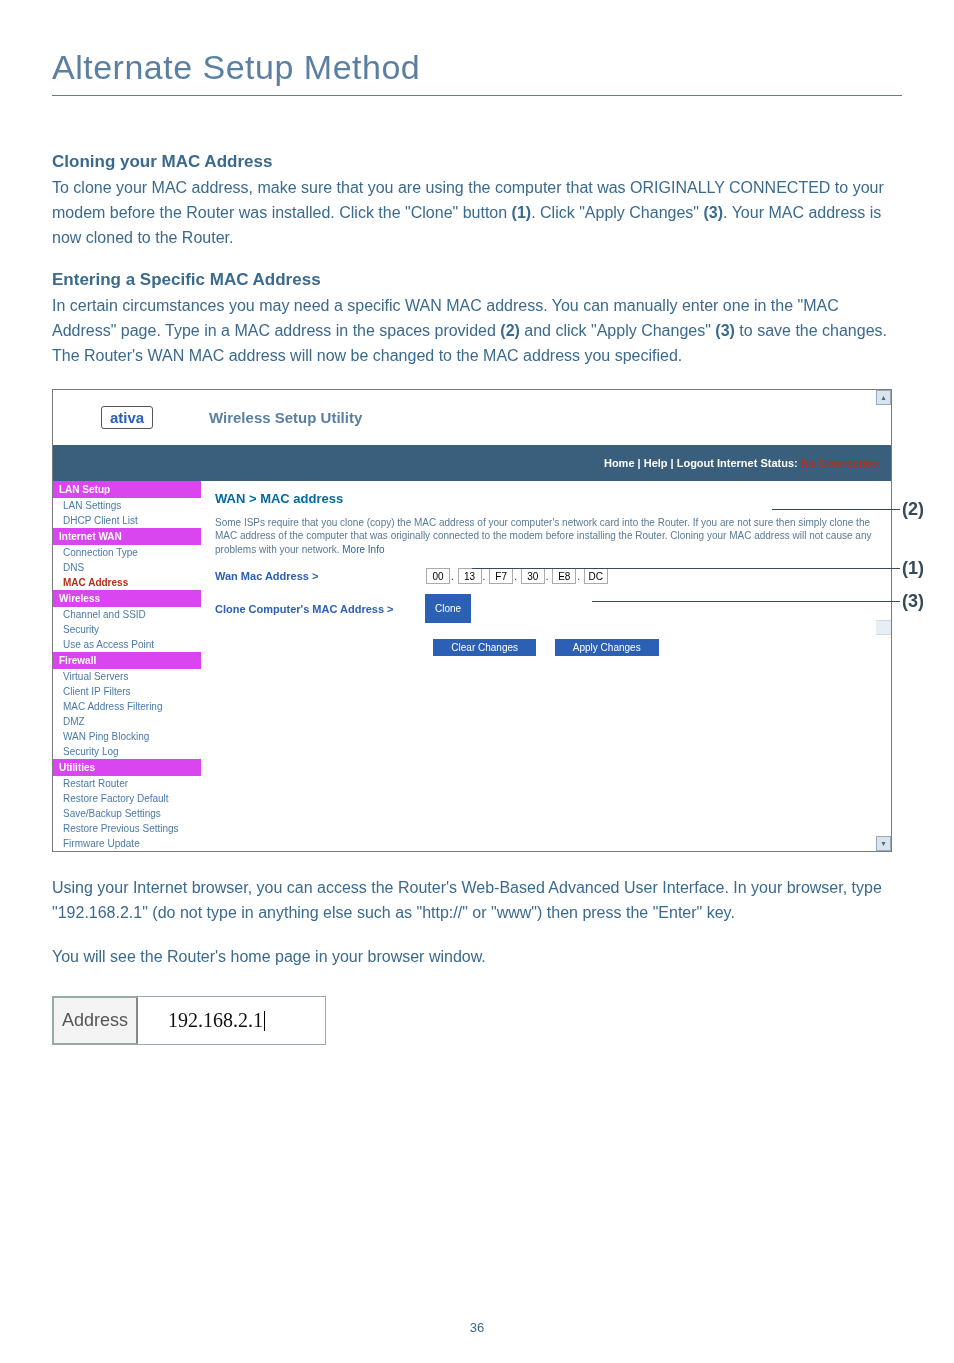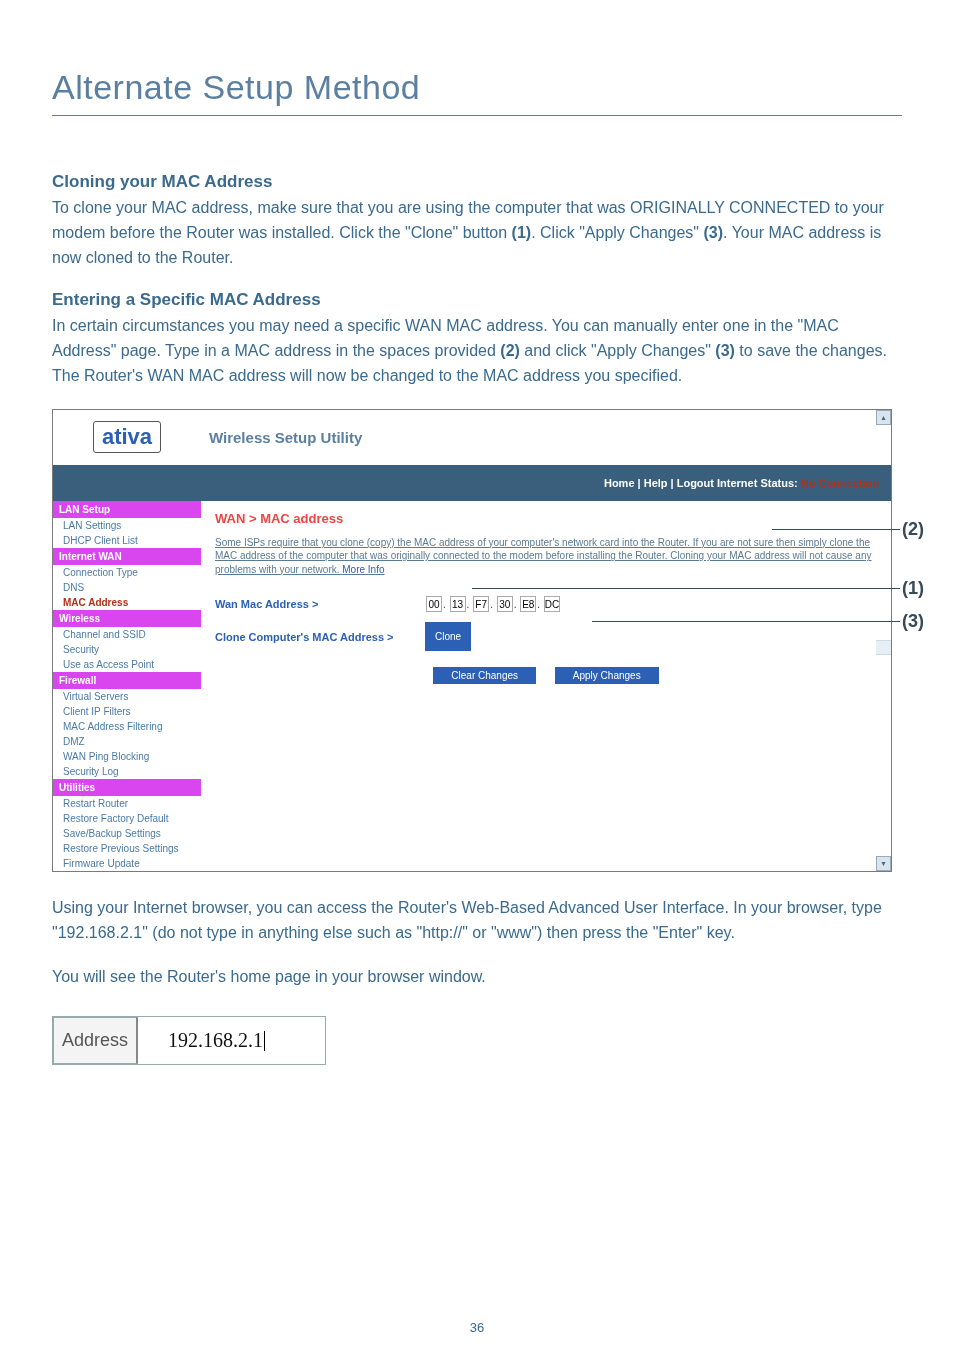--- a/index.html
+++ b/index.html
@@ -11,21 +11,20 @@
       padding: 48px 52px 40px 52px;
     }
     .page-title {
       font-size: 34px;
       color: #5a7fa0;
       font-weight: 400;
       letter-spacing: 0.5px;
       padding-bottom: 8px;
       border-bottom: 1px solid #5a7fa0;
       margin-bottom: 56px;
-      margin-top: 20px;
     }
     .section-heading {
       color: #3a6a8e;
       font-size: 17px;
       font-weight: 600;
       margin-bottom: 4px;
     }
     .body-text {
       color: #3a6a8e;
       font-size: 16px;
@@ -43,21 +42,21 @@
       position: relative;
     }
     .ui-top { display:flex; height:55px; }
     .logo-cell { width:148px; display:flex; align-items:center; justify-content:center; }
     .logo-box {
       border: 1px solid #555;
       border-radius: 3px;
       padding: 2px 8px;
       color: #2b60b5;
       font-weight: bold;
-      font-size: 22px;
+      font-size: 15px;
       background:#fff;
     }
     .title-cell {
       flex:1; display:flex; align-items:center;
       color: #5a7fa0; font-size:15px; font-weight:bold;
       padding-left:8px;
     }
     .status-bar {
       background: #3a5f7d;
       color:#fff;
@@ -72,27 +71,27 @@
     .cat {
       background:#d946ef; color:#fff; font-weight:bold;
       padding:3px 6px; font-size:10px;
     }
     .nav-item {
       color:#4b7aa8; padding:2px 6px 2px 10px; font-size:10px;
       cursor:pointer;
     }
     .nav-item.active { color:#b52f1a; font-weight:bold; }
     .content { flex:1; padding: 10px 14px; color:#516578; position:relative; }
-    .content h3 { color:#ef4444; font-size:13px; font-weight:bold; margin-bottom:10px; }
-    .content .desc { color:#5a7a94; font-size:10px; line-height:1.35; margin-bottom:20px;text-decoration:underline; }
+    .content h3 { color:#0369a1; font-size:13px; font-weight:bold; margin-bottom:10px; }
+    .content .desc { color:#5a7a94; font-size:10px; line-height:1.35; margin-bottom:12px; }
     .content .more { color:#2b60b5; }
     .mac-row { display:flex; align-items:center; margin-bottom:10px; }
     .mac-label { color:#2b60b5; font-weight:bold; font-size:11px; width:210px; }
     .mac-inputs input {
-      width:16px; height:16px; font-size:10px; text-align:center;
+      width:24px; height:16px; font-size:10px; text-align:center;
       border:1px solid #aaa; margin:0 1px;
     }
     .sep { color:#333; font-size:10px; }
     .btn {
       background:#2b60b5; color:#fff; border:none;
       padding:9px 10px; font-size:10px; cursor:pointer;
     }
     .btn-row { text-align:center; margin-top:16px; }
     .btn-row .btn { margin:0 8px; padding:3px 18px; }
     .scroll-up, .scroll-dn {

